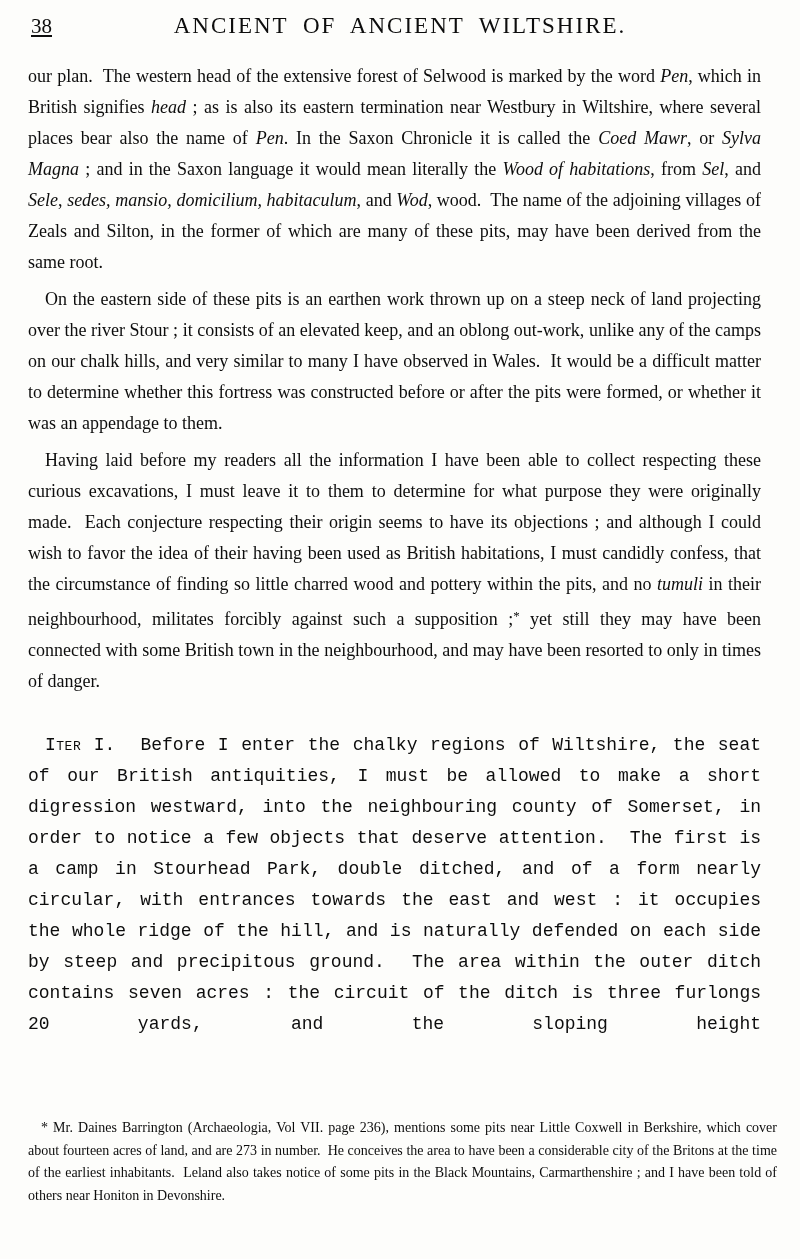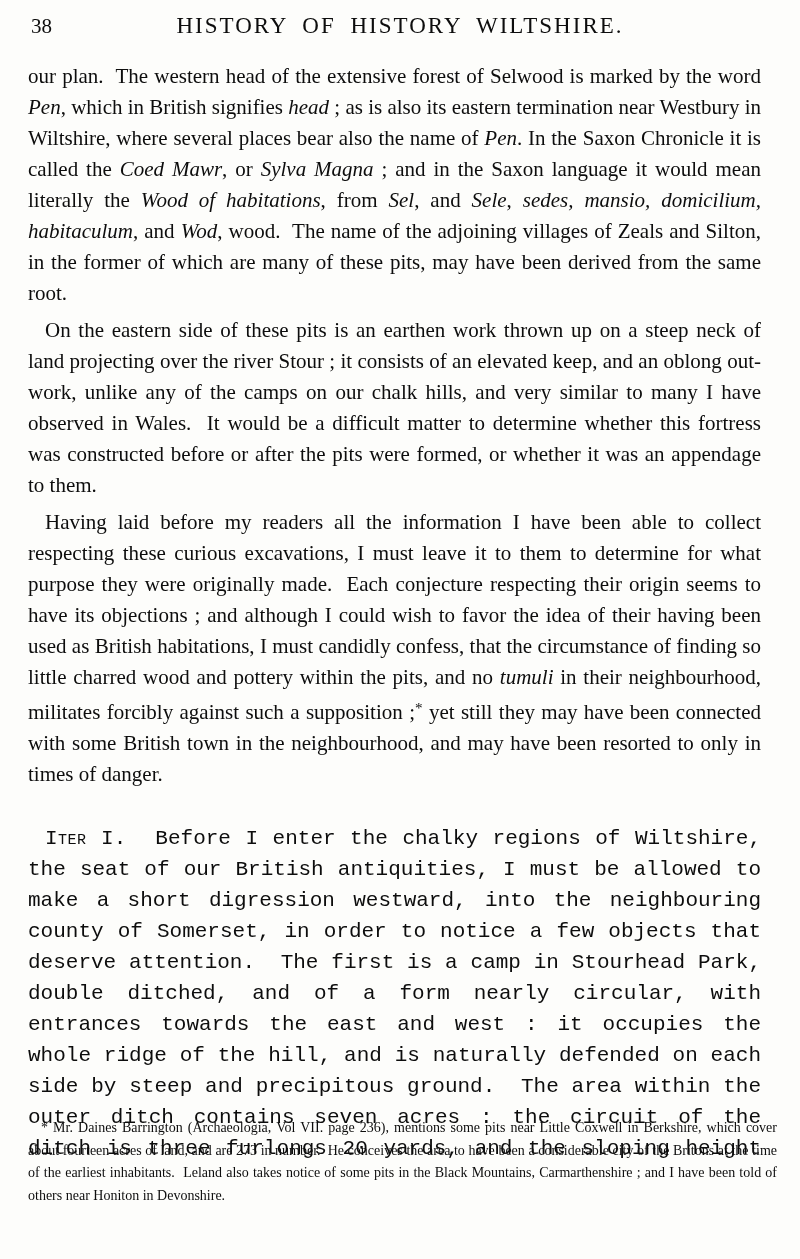--- a/index.html
+++ b/index.html
@@ -11,40 +11,41 @@
     background: #fdfdfb;
     color: #0d0d0d;
     font-family: "Liberation Serif", "DejaVu Serif", serif;
     -webkit-font-smoothing: antialiased;
   }
   .pagenum {
     position: absolute;
     left: 31px;
     top: 14px;
     font-size: 21px;
+    text-decoration: underline;
   }
   .runtitle {
     position: absolute;
     left: 0;
     right: 0;
     top: 13px;
     text-align: center;
     font-size: 23px;
     letter-spacing: 2px;
     word-spacing: 7px;
   }
   .body-block {
     position: absolute;
     left: 28px;
     top: 61px;
     width: 749px;
   }
   .para {
     margin: 0 16px 6px 0;
-    font-size: 21px;
+    font-size: 18px;
     line-height: 31px;
     text-align: justify;
   }
   .ind { text-indent: 17px; }
   .iter { margin-top: 33px; font-family: Liberation Mono, monospace; }
   .cont { text-align-last: justify; }
   .footnote {
     position: absolute;
     left: 28px;
     top: 1117px;
@@ -56,21 +57,21 @@
   }
   .i  { font-style: italic; }
   .sc { font-variant: small-caps; letter-spacing: 0.5px; }
   .sup { font-size: 0.72em; vertical-align: 0.42em; }
 </style>
 </head>
 <body style="background: rgb(253, 253, 251); color: rgb(13, 13, 13);">
 
 <div class="pagenum">38</div>
 
-<div class="runtitle">HISTORY OF HISTORY WILTSHIRE.</div>
+<div class="runtitle">ANCIENT OF ANCIENT WILTSHIRE.</div>
 
 <main class="body-block">
   <p class="para"><span>our plan.&nbsp; The western head of the extensive forest of Selwood is marked by the word </span><span class="i">Pen</span><span>, which in British signifies </span><span class="i">head</span><span>&nbsp;; as is also its eastern termination near Westbury in Wiltshire, where several places bear also the name of </span><span class="i">Pen</span><span>. In the Saxon Chronicle it is called the </span><span class="i">Coed Mawr</span><span>, or </span><span class="i">Sylva Magna</span><span>&nbsp;; and in the Saxon language it would mean literally the </span><span class="i">Wood of habitations</span><span>, from </span><span class="i">Sel</span><span>, and </span><span class="i">Sele</span><span>, </span><span class="i">sedes, mansio, domicilium, habitaculum</span><span>, and </span><span class="i">Wod</span><span>, wood.&nbsp; The name of the adjoining villages of Zeals and Silton, in the former of which are many of these pits, may have been derived from the same root.</span></p>
   <p class="para ind"><span>On the eastern side of these pits is an earthen work thrown up on a steep neck of land projecting over the river Stour&nbsp;; it consists of an elevated keep, and an oblong out-work, unlike any of the camps on our chalk hills, and very similar to many I have observed in Wales.&nbsp; It would be a difficult matter to determine whether this fortress was constructed before or after the pits were formed, or whether it was an appendage to them.</span></p>
   <p class="para ind"><span>Having laid before my readers all the information I have been able to collect respecting these curious excavations, I must leave it to them to determine for what purpose they were originally made.&nbsp; Each conjecture respecting their origin seems to have its objections&nbsp;; and although I could wish to favor the idea of their having been used as British habitations, I must candidly confess, that the circumstance of finding so little charred wood and pottery within the pits, and no </span><span class="i">tumuli</span><span> in their neighbourhood, militates forcibly against such a supposition&nbsp;;</span><span class="sup">*</span><span> yet still they may have been connected with some British town in the neighbourhood, and may have been resorted to only in times of danger.</span></p>
   <p class="para ind iter cont"><span class="sc">Iter</span><span> I.&nbsp; Before I enter the chalky regions of Wiltshire, the seat of our British antiquities, I must be allowed to make a short digression westward, into the neighbouring county of Somerset, in order to notice a few objects that deserve attention.&nbsp; The first is a camp in Stourhead Park, double ditched, and of a form nearly circular, with entrances towards the east and west&nbsp;: it occupies the whole ridge of the hill, and is naturally defended on each side by steep and precipitous ground.&nbsp; The area within the outer ditch contains seven acres&nbsp;: the circuit of the ditch is three furlongs 20 yards, and the sloping height</span></p>
 </main>
 
 <footer class="footnote"><span>* Mr. Daines Barrington (Archaeologia, Vol VII. page 236), mentions some pits near Little Coxwell in Berkshire, which cover about fourteen acres of land, and are 273 in number.&nbsp; He conceives the area to have been a considerable city of the Britons at the time of the earliest inhabitants.&nbsp; Leland also takes notice of some pits in the Black Mountains, Carmarthenshire&nbsp;; and I have been told of others near Honiton in Devonshire.</span></footer>
 

